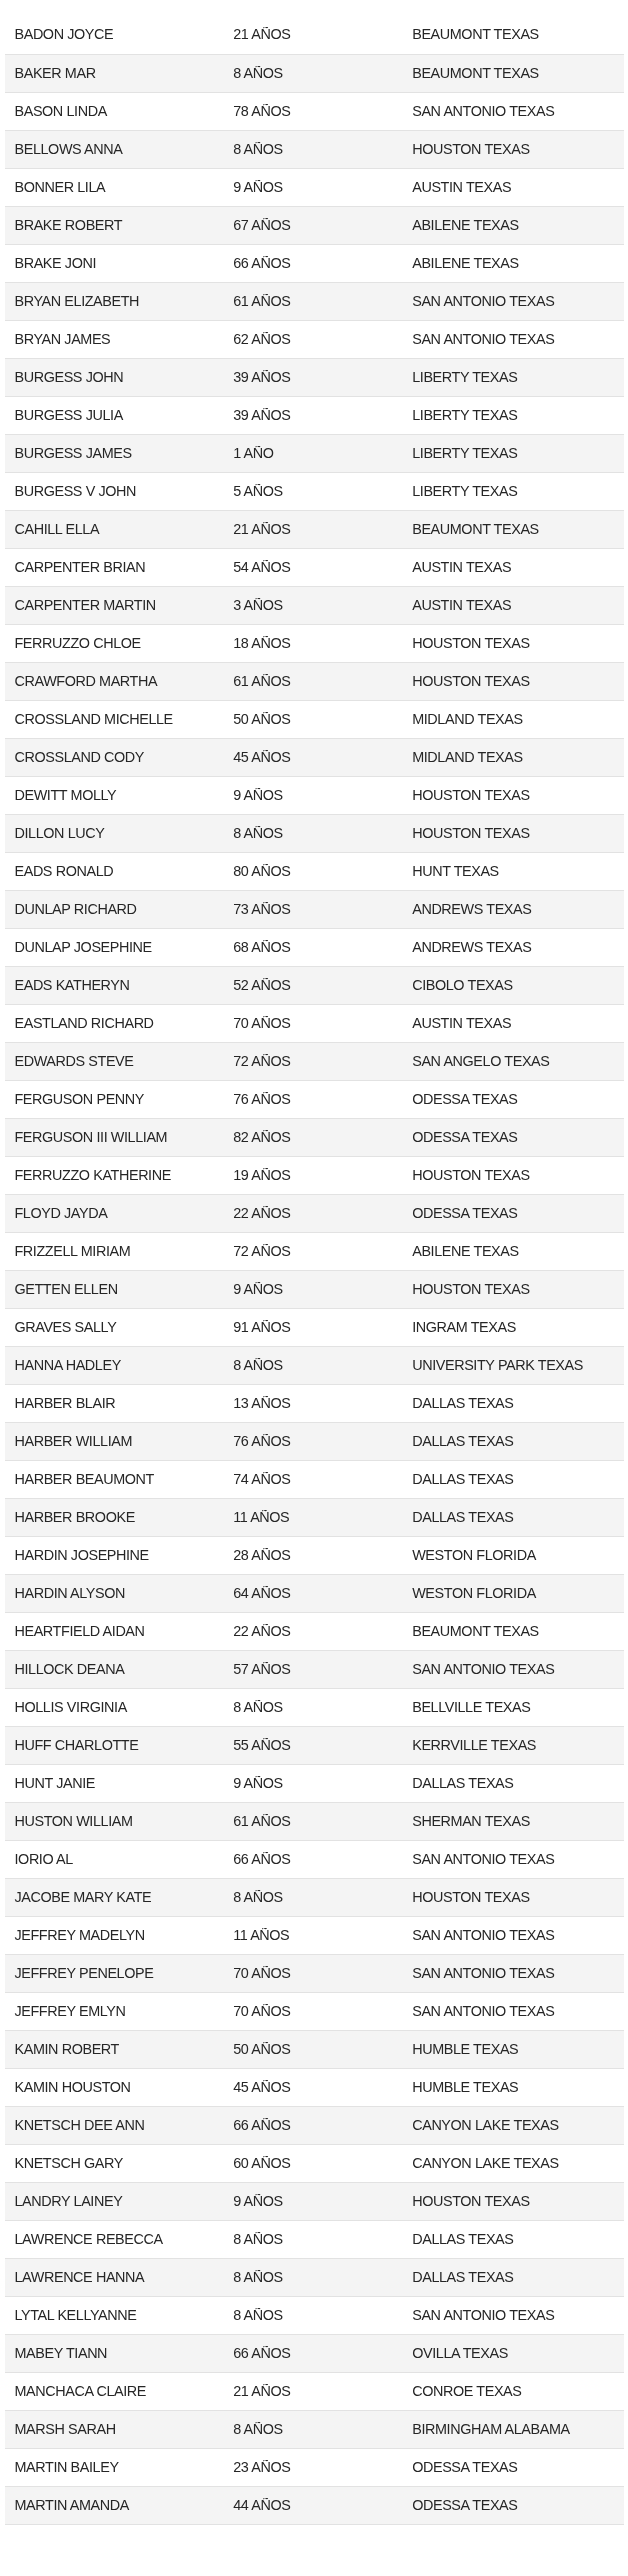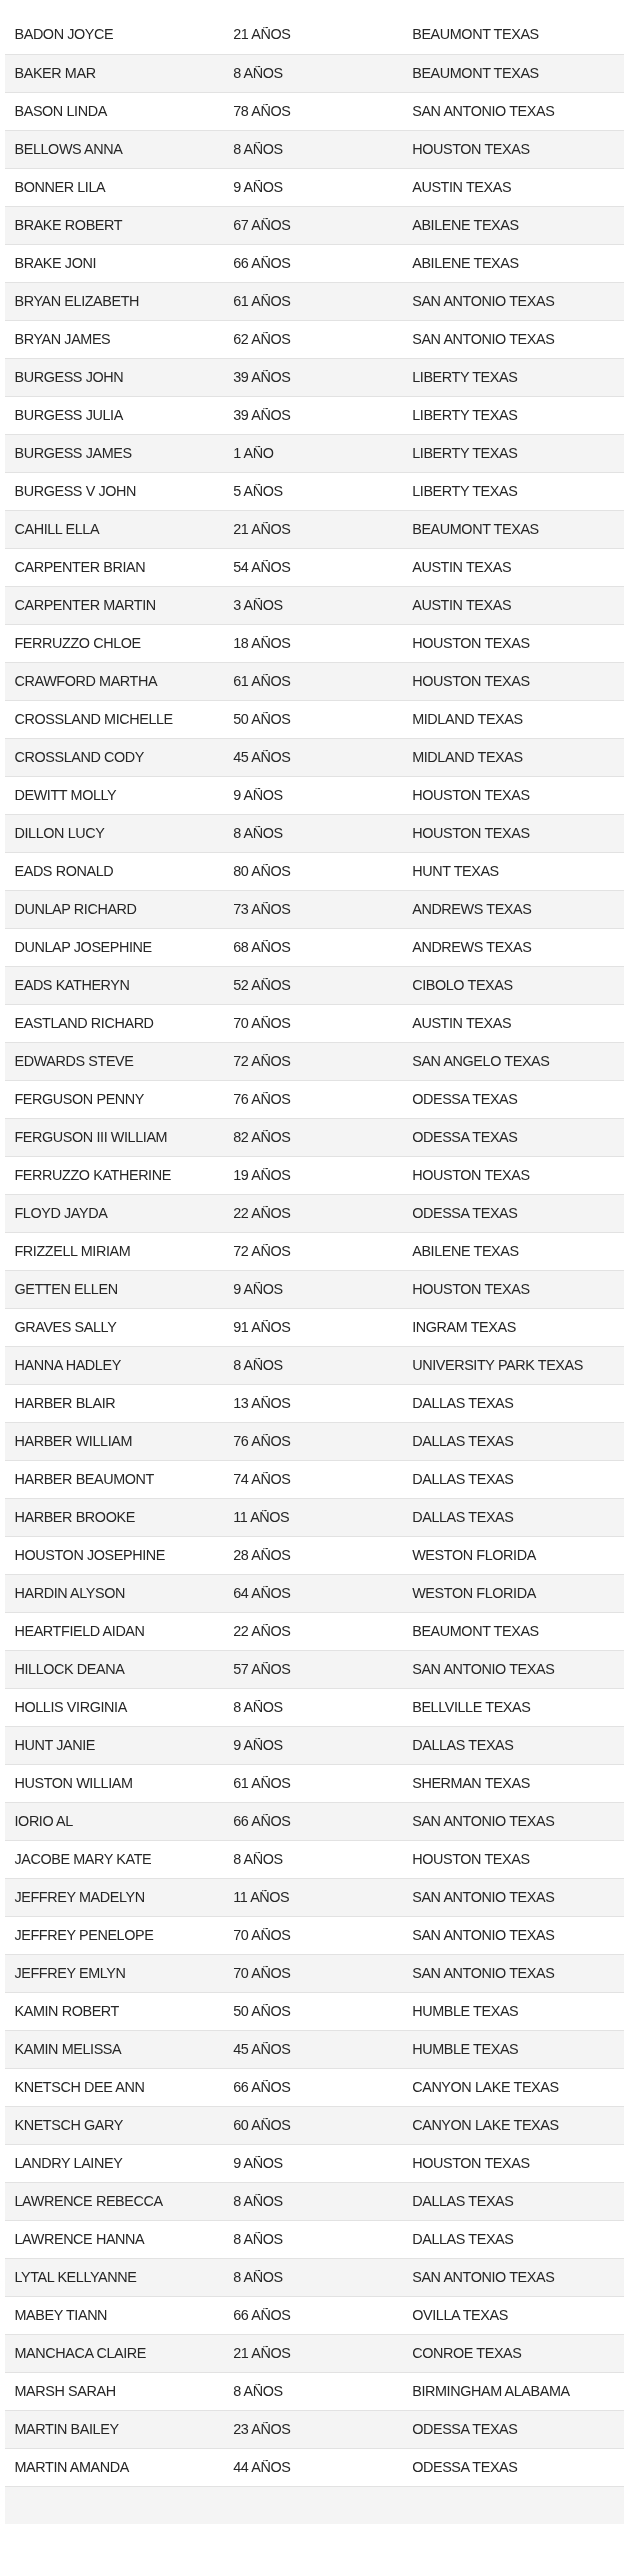--- a/index.html
+++ b/index.html
@@ -254,21 +254,21 @@
     <span class="cell city">DALLAS TEXAS</span>
   </div>
 
   <div class="row">
     <span class="cell name">HARBER BROOKE</span>
     <span class="cell age">11 AÑOS</span>
     <span class="cell city">DALLAS TEXAS</span>
   </div>
 
   <div class="row">
-    <span class="cell name">HOUSTON JOSEPHINE</span>
+    <span class="cell name">HARDIN JOSEPHINE</span>
     <span class="cell age">28 AÑOS</span>
     <span class="cell city">WESTON FLORIDA</span>
   </div>
 
   <div class="row">
     <span class="cell name">HARDIN ALYSON</span>
     <span class="cell age">64 AÑOS</span>
     <span class="cell city">WESTON FLORIDA</span>
   </div>
 
@@ -283,20 +283,25 @@
     <span class="cell age">57 AÑOS</span>
     <span class="cell city">SAN ANTONIO TEXAS</span>
   </div>
 
   <div class="row">
     <span class="cell name">HOLLIS VIRGINIA</span>
     <span class="cell age">8 AÑOS</span>
     <span class="cell city">BELLVILLE TEXAS</span>
   </div>
 
+  <div class="row">
+    <span class="cell name">HUFF CHARLOTTE</span>
+    <span class="cell age">55 AÑOS</span>
+    <span class="cell city">KERRVILLE TEXAS</span>
+  </div>
 
   <div class="row">
     <span class="cell name">HUNT JANIE</span>
     <span class="cell age">9 AÑOS</span>
     <span class="cell city">DALLAS TEXAS</span>
   </div>
 
   <div class="row">
     <span class="cell name">HUSTON WILLIAM</span>
     <span class="cell age">61 AÑOS</span>
@@ -333,21 +338,21 @@
     <span class="cell city">SAN ANTONIO TEXAS</span>
   </div>
 
   <div class="row">
     <span class="cell name">KAMIN ROBERT</span>
     <span class="cell age">50 AÑOS</span>
     <span class="cell city">HUMBLE TEXAS</span>
   </div>
 
   <div class="row">
-    <span class="cell name">KAMIN MELISSA</span>
+    <span class="cell name">KAMIN HOUSTON</span>
     <span class="cell age">45 AÑOS</span>
     <span class="cell city">HUMBLE TEXAS</span>
   </div>
 
   <div class="row">
     <span class="cell name">KNETSCH DEE ANN</span>
     <span class="cell age">66 AÑOS</span>
     <span class="cell city">CANYON LAKE TEXAS</span>
   </div>
 

